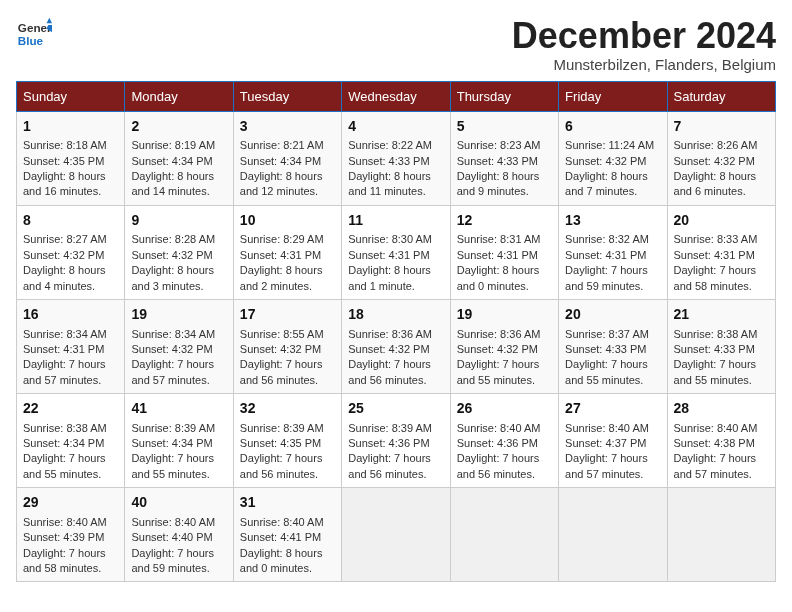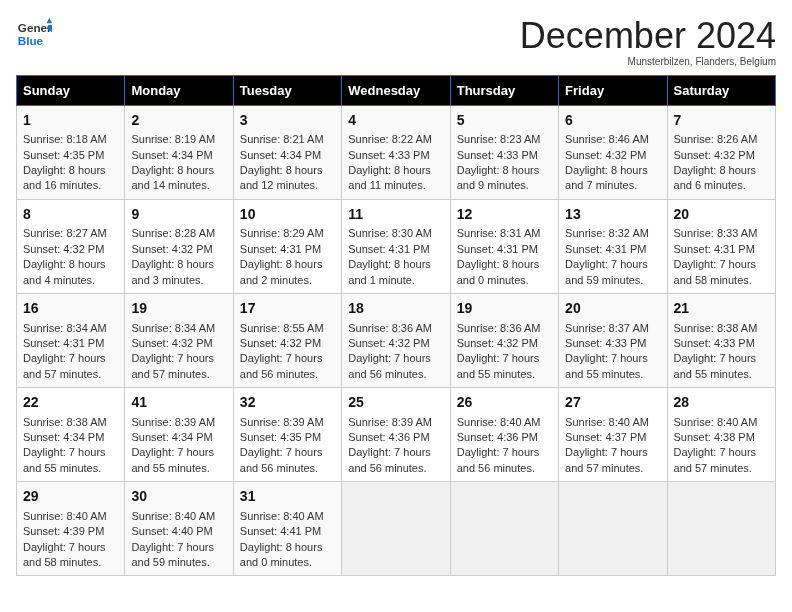--- a/index.html
+++ b/index.html
@@ -23,39 +23,39 @@
     }
     .logo-icon {
       width: 36px;
       height: 36px;
     }
     .title-area {
       text-align: right;
     }
     .month-title {
       font-size: 36px;
-      font-weight: normal;
+      font-weight: bold;
       color: #222;
       line-height: 1.1;
     }
     .location-title {
-      font-size: 10px;
+      font-size: 15px;
       color: #444;
     }
     .calendar-table {
       width: 100%;
       border-collapse: collapse;
       font-size: 11px;
     }
     .calendar-table thead tr th {
-      background-color: #000000;
+      background-color: #7f1d1d;
       color: #fff;
       padding: 7px 6px;
       font-size: 13px;
-      font-weight: bold;
+      font-weight: normal;
       text-align: left;
       border: 1px solid #1a73c8;
       margin-top: 24px;
     }
     .calendar-table tbody tr td {
       vertical-align: top;
       padding: 5px 6px;
       border: 1px solid #ccc;
       width: calc(100% / 7);
       min-height: 80px;
@@ -138,21 +138,21 @@
           <div>Daylight: 8 hours and 11 minutes.</div>
         </td>
         <td>
           <span class="day-number">5</span>
           <div>Sunrise: 8:23 AM</div>
           <div>Sunset: 4:33 PM</div>
           <div>Daylight: 8 hours and 9 minutes.</div>
         </td>
         <td>
           <span class="day-number">6</span>
-          <div>Sunrise: 8:46 AM</div>
+          <div>Sunrise: 11:24 AM</div>
           <div>Sunset: 4:32 PM</div>
           <div>Daylight: 8 hours and 7 minutes.</div>
         </td>
         <td>
           <span class="day-number">7</span>
           <div>Sunrise: 8:26 AM</div>
           <div>Sunset: 4:32 PM</div>
           <div>Daylight: 8 hours and 6 minutes.</div>
         </td>
       </tr>
@@ -289,21 +289,21 @@
         </td>
       </tr>
       <tr>
         <td>
           <span class="day-number">29</span>
           <div>Sunrise: 8:40 AM</div>
           <div>Sunset: 4:39 PM</div>
           <div>Daylight: 7 hours and 58 minutes.</div>
         </td>
         <td>
-          <span class="day-number">30</span>
+          <span class="day-number">40</span>
           <div>Sunrise: 8:40 AM</div>
           <div>Sunset: 4:40 PM</div>
           <div>Daylight: 7 hours and 59 minutes.</div>
         </td>
         <td>
           <span class="day-number">31</span>
           <div>Sunrise: 8:40 AM</div>
           <div>Sunset: 4:41 PM</div>
           <div>Daylight: 8 hours and 0 minutes.</div>
         </td>

